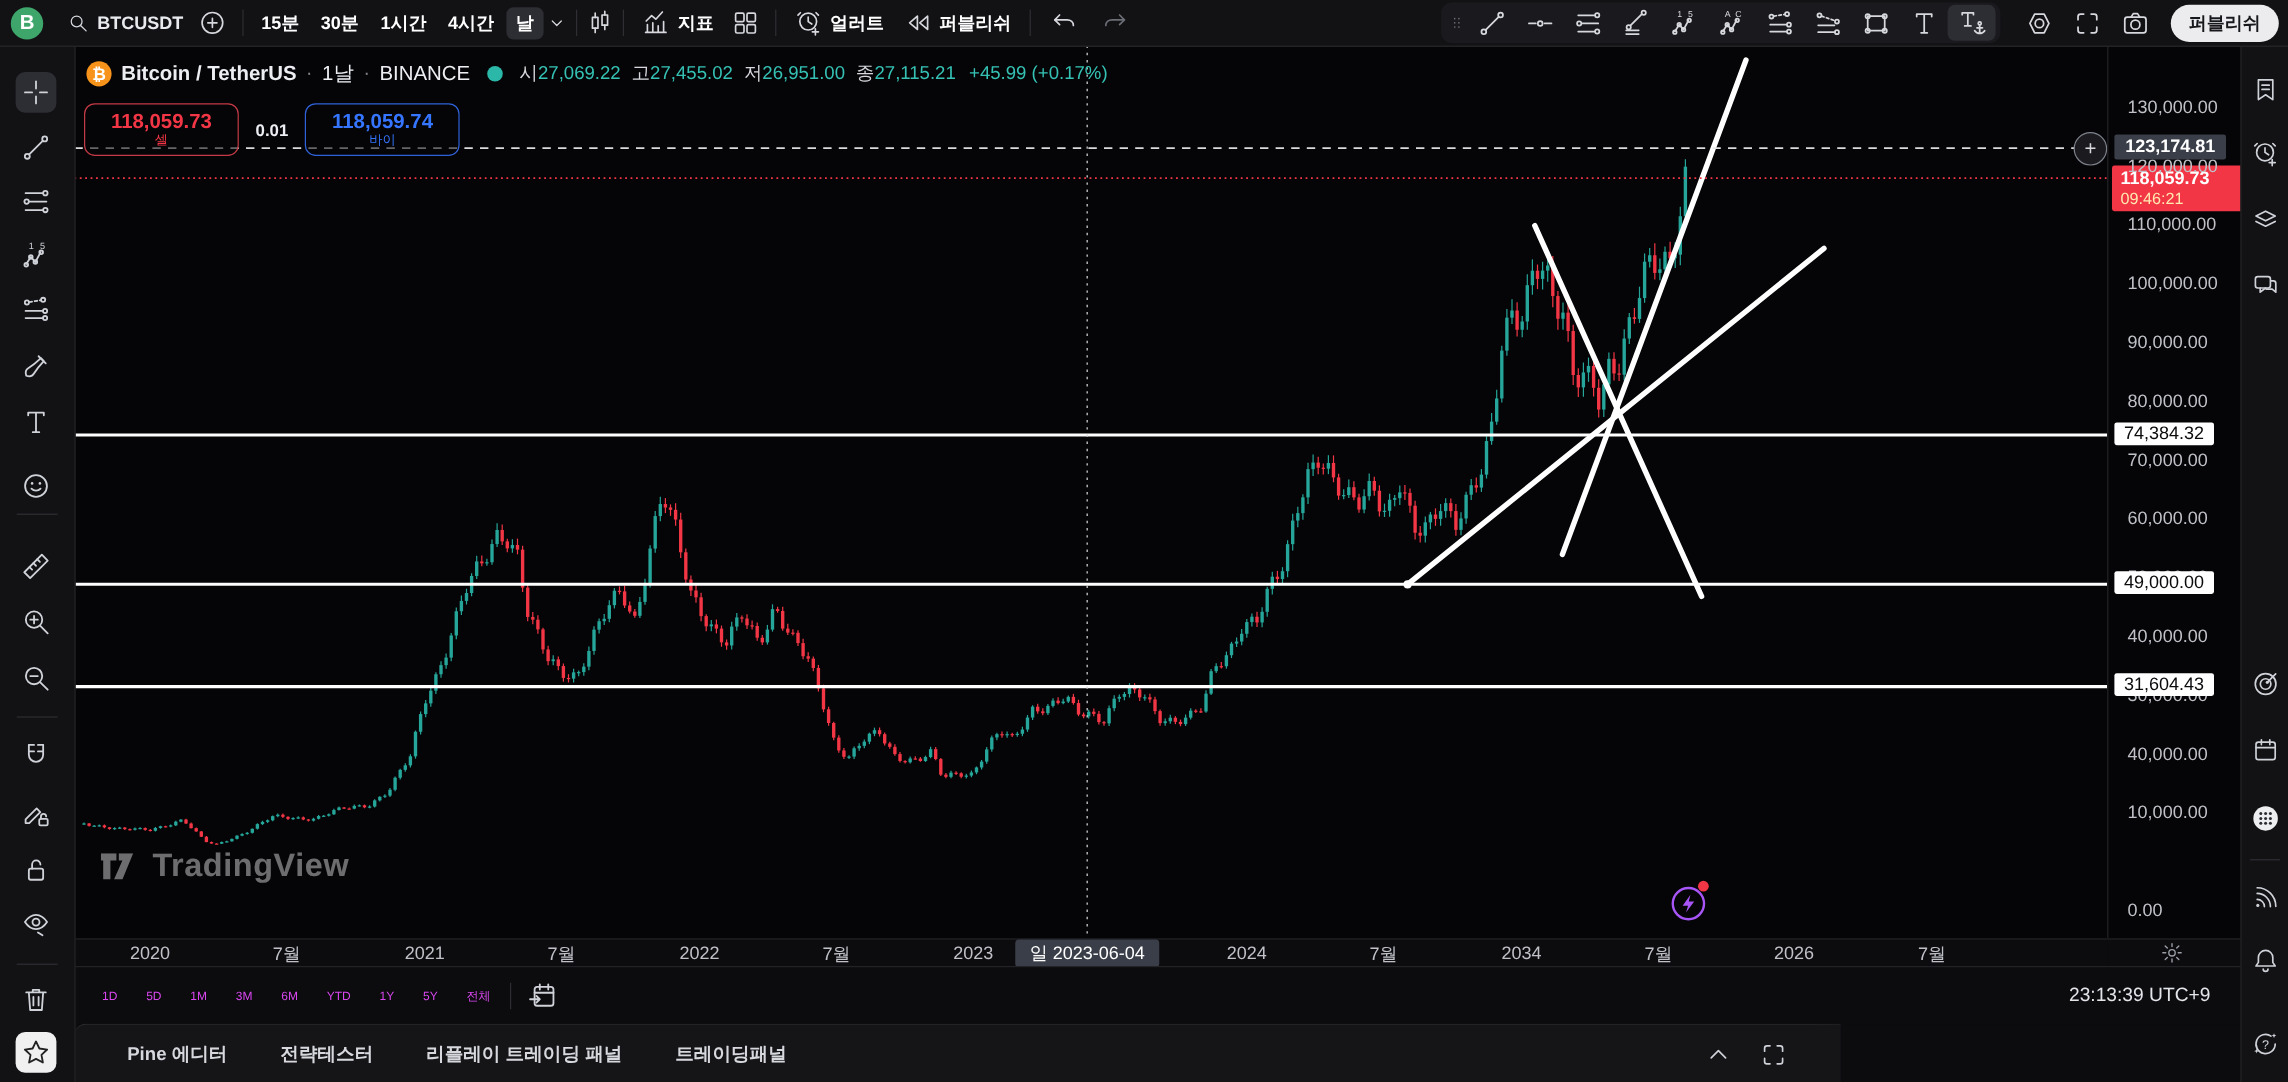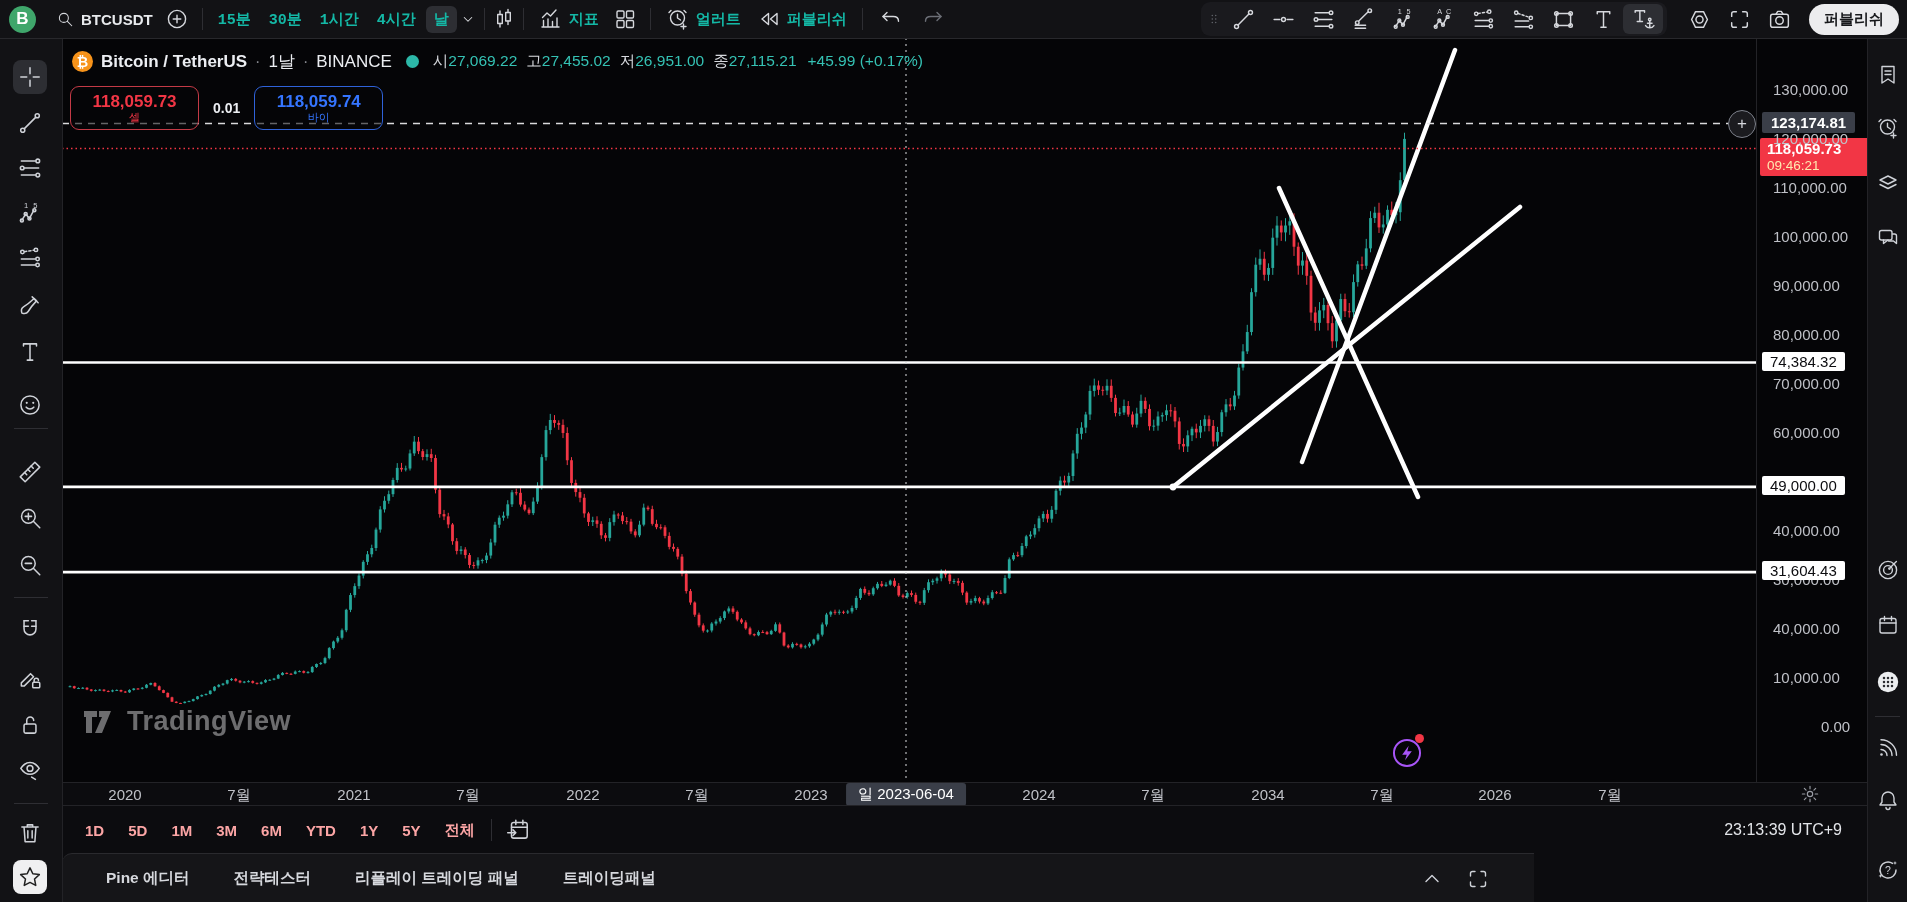--- a/index.html
+++ b/index.html
@@ -3,21 +3,21 @@
 <meta charset="utf-8">
 <style>
   html,body{margin:0;padding:0;background:#000;}
   #app{position:relative;width:1907px;height:902px;background:#0c0c0f;overflow:hidden;
        font-family:"Liberation Sans",sans-serif;color:#d1d4dc;font-size:15px;-webkit-font-smoothing:antialiased;}
   .ic{width:100%;height:100%;display:block;stroke:currentColor;fill:none;stroke-width:1.4;stroke-linecap:round;stroke-linejoin:round;}
   
   #topbar{position:absolute;left:0;top:0;width:1907px;height:38px;background:#121215;border-bottom:1px solid #28282c;
           display:flex;align-items:center;z-index:30;}
   .tb-div{width:1px;height:22px;background:#2e2e33;margin:0 7px;flex:none;}
-  .tb-btn{display:flex;align-items:center;gap:6px;padding:4px 8px;border-radius:6px;color:#14b8a6;font-weight:600;cursor:default;flex:none;white-space:nowrap;font-family:Liberation Mono, monospace;}
+  .tb-btn{display:flex;align-items:center;gap:6px;padding:4px 8px;border-radius:6px;color:#ffffff;font-weight:600;cursor:default;flex:none;white-space:nowrap;}
   .tb-btn.selected{background:#2d2e33;}
   .tb-ic{width:24px;height:24px;color:#d6d8dd;flex:none;}
   .tb-ic.small{width:18px;height:18px;}
   #logo{width:27px;height:27px;border-radius:50%;background:#3fa66b;color:#fff;font-weight:bold;font-size:17px;
         display:flex;align-items:center;justify-content:center;margin:0 14px 0 9px;flex:none;}
   #symbol-search{display:flex;align-items:center;gap:7px;font-weight:bold;font-size:15px;color:#e8eaed;padding:4px 6px;}
   #tools-panel{display:flex;align-items:center;height:34px;background:#1a1a1e;border-radius:9px;padding:0 4px;margin-left:10px;flex:none;}
   .tool-btn{width:40px;height:30px;display:flex;align-items:center;justify-content:center;color:#d6d8dd;border-radius:6px;flex:none;}
   .tool-btn svg{width:25px;height:25px;}
   .tool-btn.active{background:#2d2e33;}
@@ -72,21 +72,21 @@
   #last-price-box .cd{font-size:13.5px;color:#ffe9b0;}
   
   #time-axis{position:absolute;left:62px;top:782px;width:1694px;height:23px;background:#0c0c0f;border-top:1px solid #232327;z-index:10;}
   .tx-label{position:absolute;top:3px;transform:translateX(-50%);font-size:15px;color:#bfc1c7;white-space:nowrap;}
   #date-box{position:absolute;top:0px;transform:translateX(-50%);background:#3a3e48;color:#fff;font-size:15px;padding:2px 12px;border-radius:3px;white-space:nowrap;z-index:3;}
   #axis-corner{position:absolute;left:1756px;top:782px;width:112px;height:23px;background:#0c0c0f;border-top:1px solid #232327;z-index:10;}
   #axis-corner .side-btn{position:absolute;left:44px;top:1px;width:20px;height:20px;color:#9a9da5;}
   
   #range-bar{position:absolute;left:62px;top:805px;width:1806px;height:48px;border-top:1px solid #232327;background:#0c0c0f;
              display:flex;align-items:center;z-index:12;}
-  .range-btn{padding:4px 9px;color:#fca5a5;font-weight:700;font-size:15px;border-radius:6px;flex:none;}
+  .range-btn{padding:4px 9px;color:#d946ef;font-weight:400;font-size:10px;border-radius:6px;flex:none;}
   #goto-date{width:26px;height:26px;color:#cfd2d8;margin-left:6px;}
   #clock{margin-left:auto;margin-right:26px;color:#e3e5e9;font-size:16px;}
   
   #tabs-bar{position:absolute;left:62px;top:853px;width:1472px;height:49px;background:#151518;border-top:1px solid #2a2a2e;
             border-top-left-radius:10px;display:flex;align-items:center;z-index:12;}
   .tab-btn{margin-left:44px;color:#d6d8dd;font-weight:600;font-size:15.5px;white-space:nowrap;}
   #tabs-right{position:absolute;right:44px;display:flex;gap:22px;}
   #tabs-right .side-btn{position:static;width:24px;height:24px;color:#cfd2d8;}
 </style>
 </head>
@@ -1125,21 +1125,21 @@
         </svg>
       <span class="dot"></span>
     </div>
   </div>
 
   <div id="price-axis">
     <div id="last-price-box" style="top: 99.5073px;">
       <div class="lp">118,059.73</div>
       <div class="cd">09:46:21</div>
     </div>
-  <div class="ax-tick" style="top: 680px; margin-left: 48px;">0.00</div>
+  <div class="ax-tick" style="top: 712px;">0.00</div>
       <div class="ax-tick" style="top: 631px;">10,000.00</div>
       <div class="ax-tick" style="top: 582px;">40,000.00</div>
       <div class="ax-tick" style="top: 533px;">30,000.00</div>
       <div class="ax-tick" style="top: 484px;">40,000.00</div>
       <div class="ax-tick" style="top: 435px;">50,000.00</div>
       <div class="ax-tick" style="top: 386px;">60,000.00</div>
       <div class="ax-tick" style="top: 337px;">70,000.00</div>
       <div class="ax-tick" style="top: 288px;">80,000.00</div>
       <div class="ax-tick" style="top: 239px; text-align: right;">90,000.00</div>
       <div class="ax-tick" style="top: 190px;">100,000.00</div>

